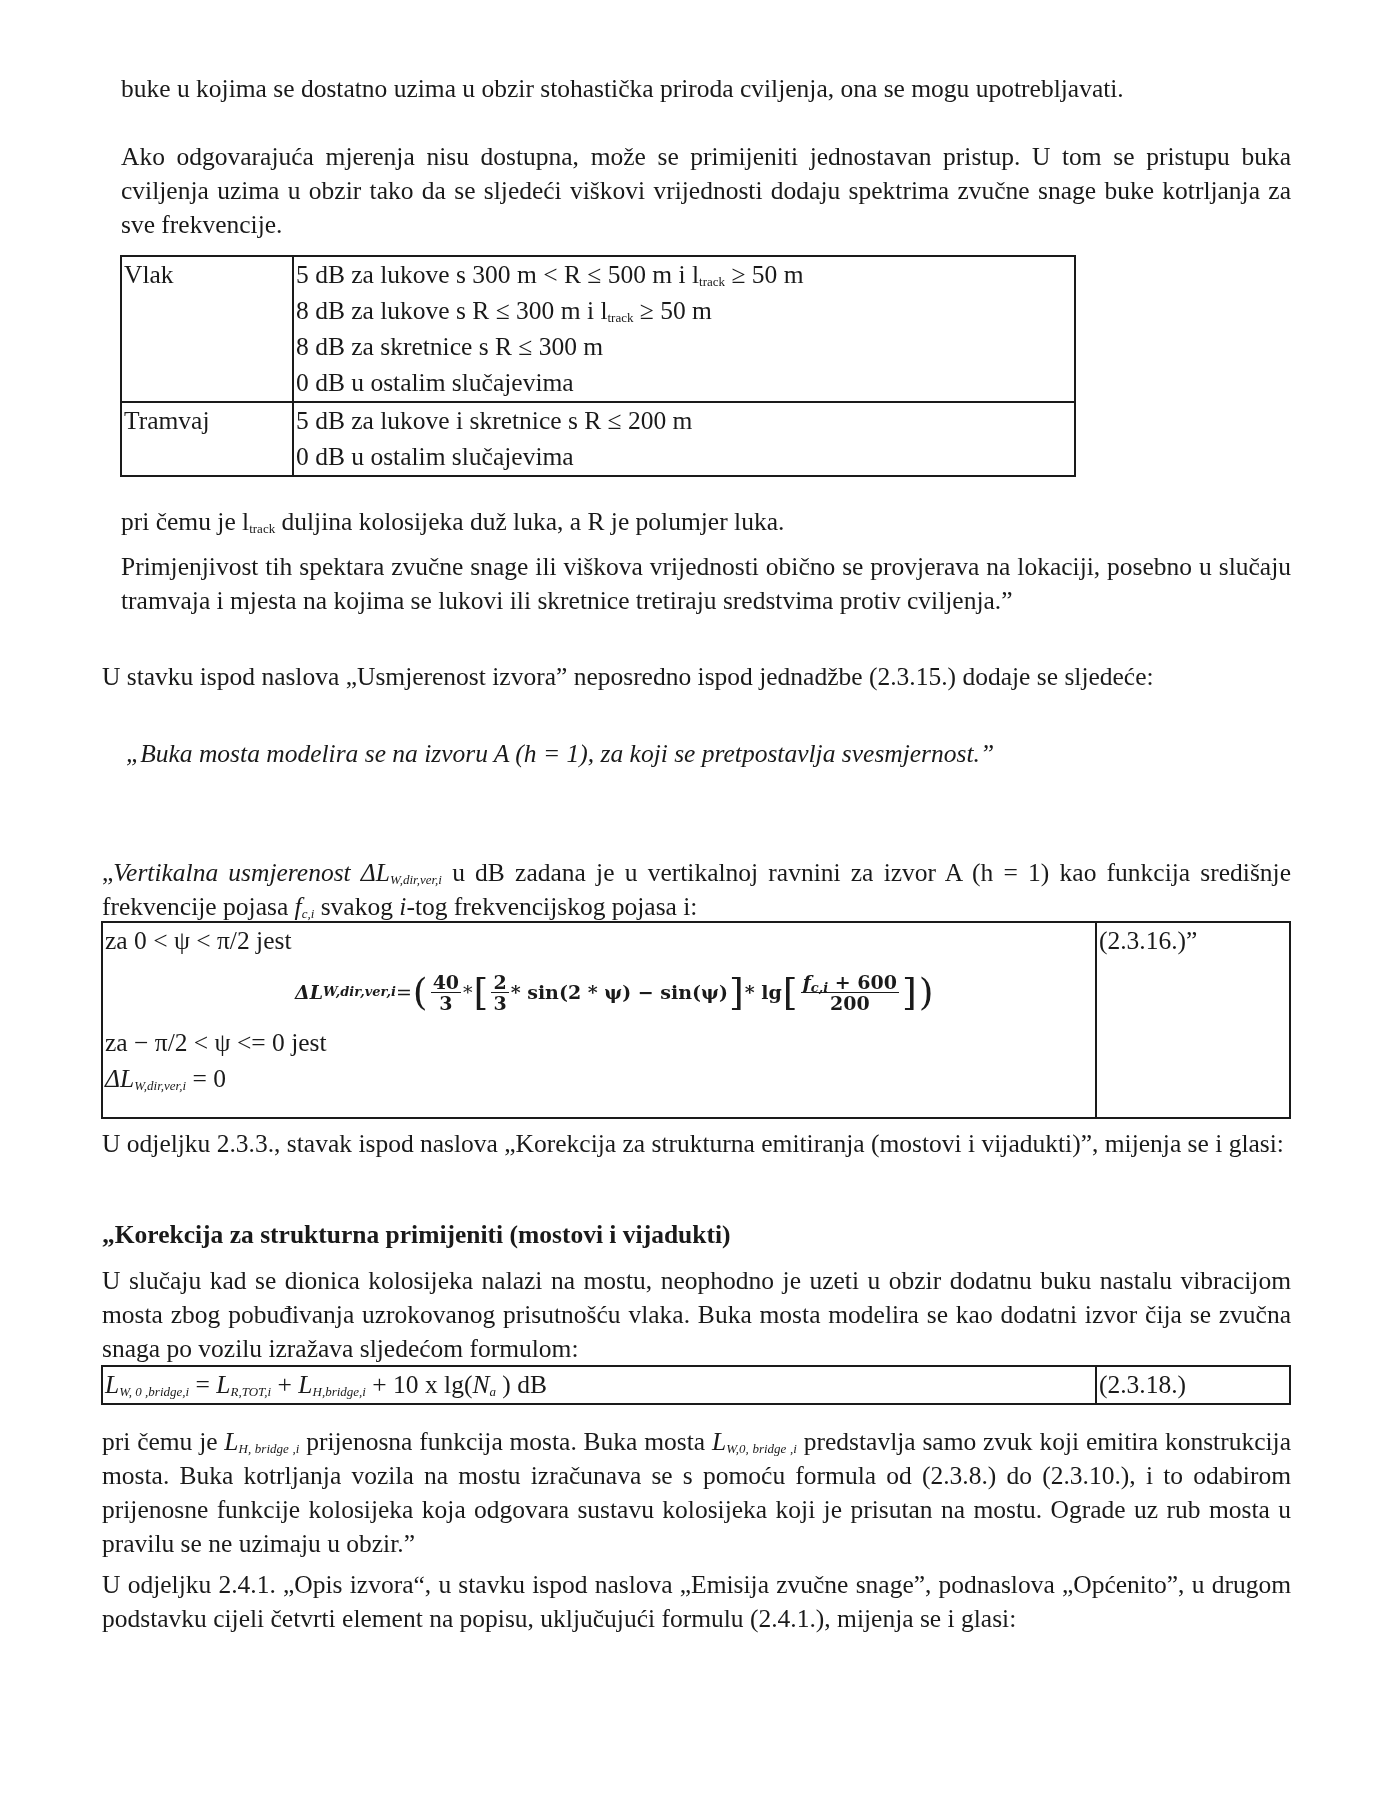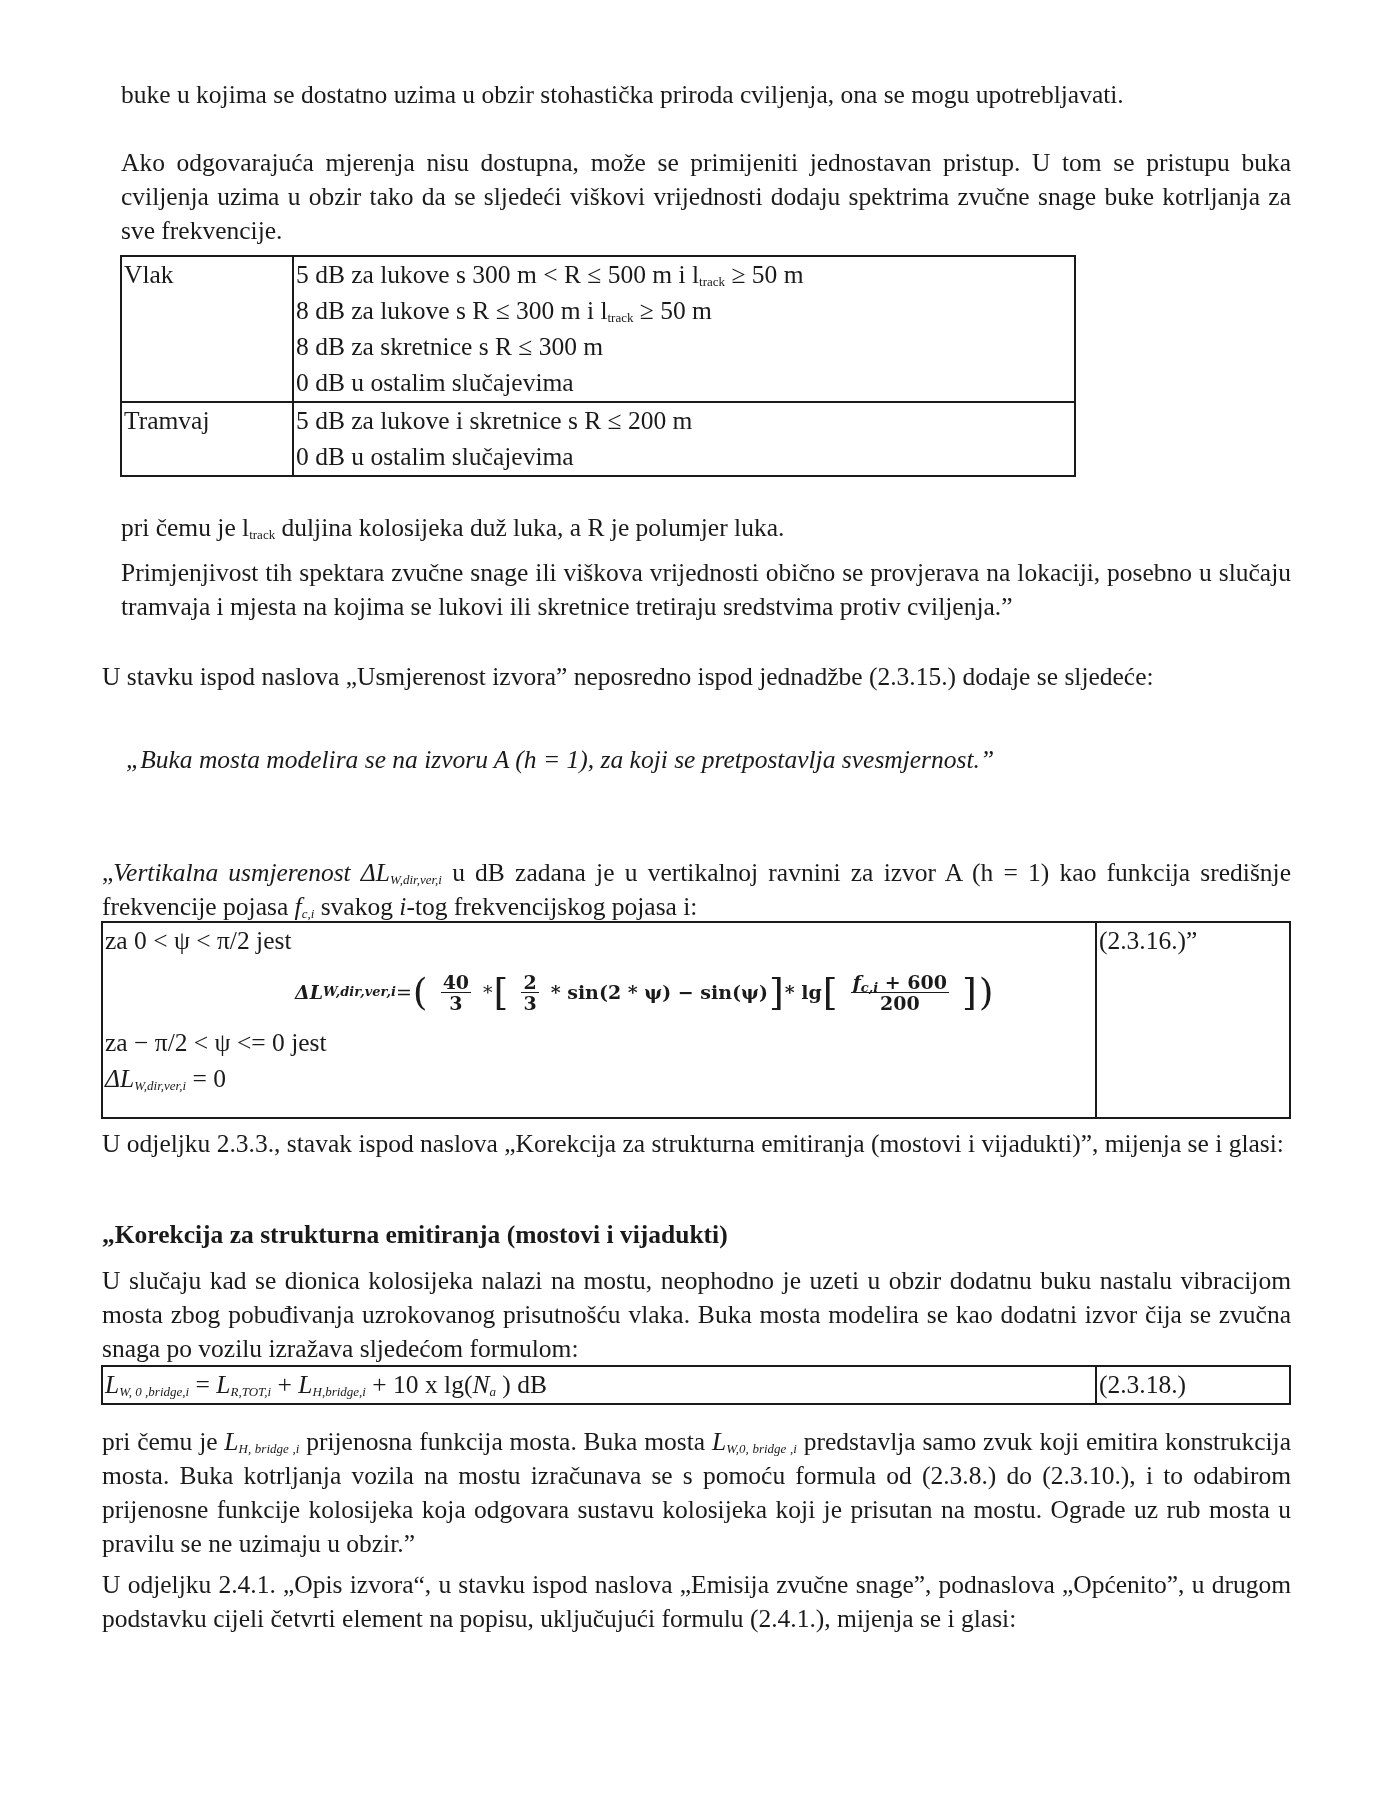--- a/index.html
+++ b/index.html
@@ -6,34 +6,34 @@
   body {
     width: 1386px; height: 1798px; position: relative; overflow: hidden;
     font-family: "Liberation Serif", "DejaVu Serif", serif;
     color: #1a1a1a;
   }
   .page { position: absolute; left: 0; top: 0; width: 1386px; height: 1798px; }
   .p {
     position: absolute; font-size: 25.5px; line-height: 34px; margin: 0;
     text-align: justify; text-align-last: left;
   }
-  .ind { left: 121px; width: 1170px; margin-top: 6px; }
+  .ind { left: 121px; width: 1170px; }
   .out { left: 102px; width: 1189px; }
   sub.s { font-size: 13px; vertical-align: -3px; line-height: 0; }
   .ital { font-style: italic; }
   .bold { font-weight: bold; }
   table.grid { position: absolute; border-collapse: collapse; font-size: 25.5px; }
   table.grid td { border: 2px solid #1a1a1a; vertical-align: top; padding: 0 0 0 2px; }
   .line { line-height: 36px; height: 36px; white-space: nowrap; }
   .formula {
     font-family: "DejaVu Serif", serif; font-style: italic; font-size: 19px;
     white-space: nowrap; display: flex; align-items: center; height: 66px;
     padding-left: 190px;
   }
-  .frac { display: inline-flex; flex-direction: column; align-items: center; font-style: normal; font-weight: bold; margin: 0 12px; }
+  .frac { display: inline-flex; flex-direction: column; align-items: center; font-style: normal; font-weight: bold; margin: 0 2px; }
   .frac .num { border-bottom: 1.5px solid #1a1a1a; padding: 0 2px; line-height: 20px; }
   .frac .den { line-height: 20px; }
   .big { font-size: 38px; font-style: normal; line-height: 1; margin: 0 1px; }
   .fb { font-weight: bold; text-align: right; }
   .bold-i { font-weight: bold; font-style: italic; }
 </style>
 </head>
 <body>
 
 <div class="page">
@@ -114,21 +114,21 @@
       </td>
       <td style="width:190px;">
             <div class="line">(2.3.16.)”</div>
           </td>
     </tr>
   </tbody>
     </table>
 
   <p class="p out" style="top:1127px;">U odjeljku 2.3.3., stavak ispod naslova „Korekcija za strukturna emitiranja (mostovi i vijadukti)”, mijenja se i glasi:</p>
 
-  <p class="p out bold" style="top:1218px;">„Korekcija za strukturna emitiranja (mostovi i vijadukti)</p>
+  <p class="p out bold" style="top:1218px;">„Korekcija za strukturna primijeniti (mostovi i vijadukti)</p>
 
   <p class="p out" style="top:1264px;">U slučaju kad se dionica kolosijeka nalazi na mostu, neophodno je uzeti u obzir dodatnu buku nastalu vibracijom mosta zbog pobuđivanja uzrokovanog prisutnošću vlaka. Buka mosta modelira se kao dodatni izvor čija se zvučna snaga po vozilu izražava sljedećom formulom:</p>
 
   <table class="grid" style="left:101px; top:1365px; width:1190px;">
     <tbody>
         <tr>
       <td>
         <div class="line">
           <span class="ital">L</span><sub class="s ital">W, 0 ,bridge,i</sub><span> = </span><span class="ital">L</span><sub class="s ital">R,TOT,i</sub><span> + </span><span class="ital">L</span><sub class="s ital">H,bridge,i</sub><span> + 10 x lg(</span><span class="ital">N</span><sub class="s ital">a</sub><span> ) dB</span>
         </div>

